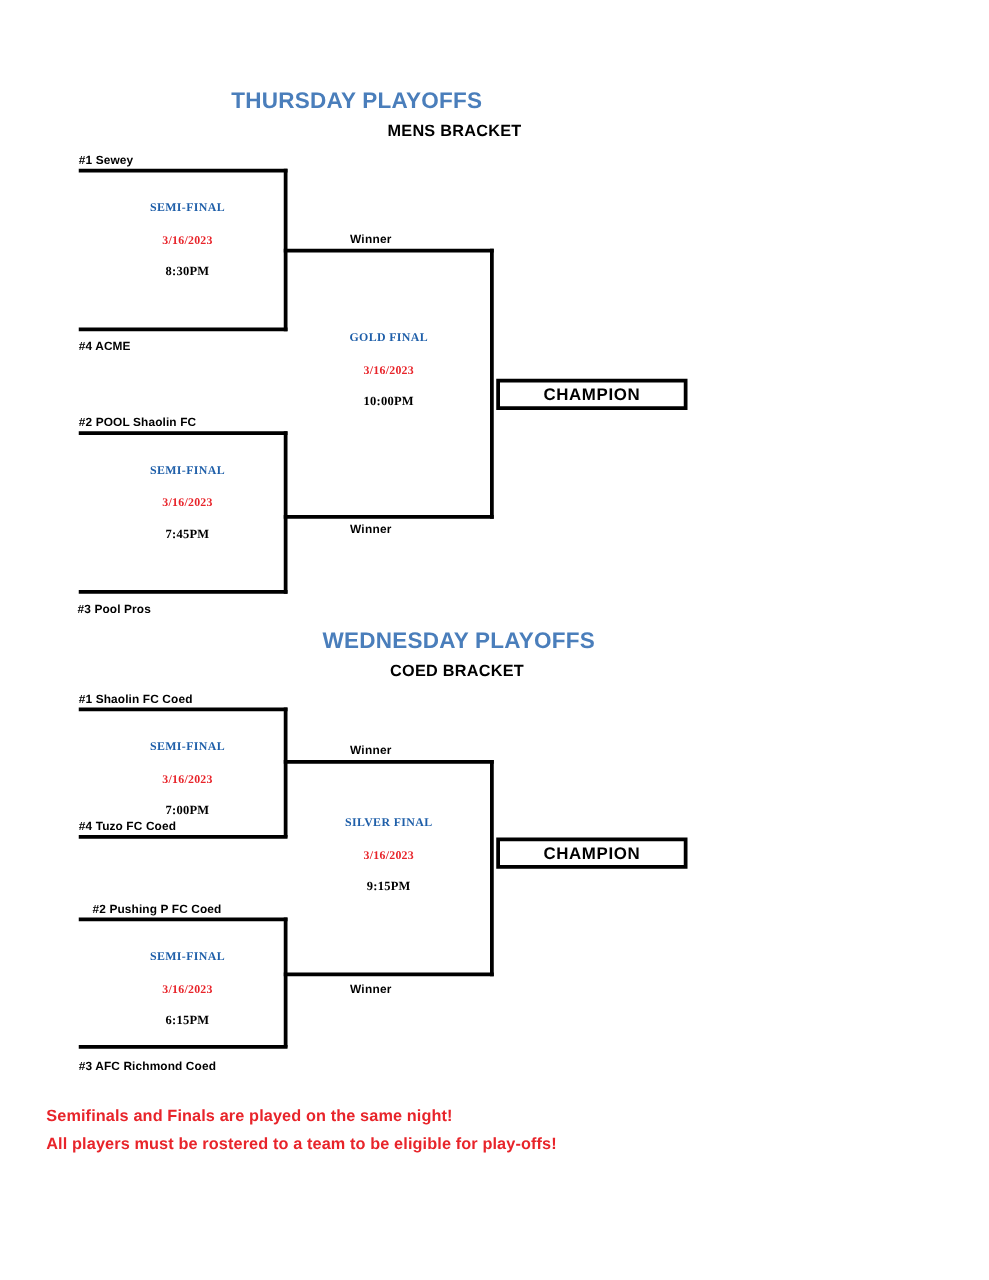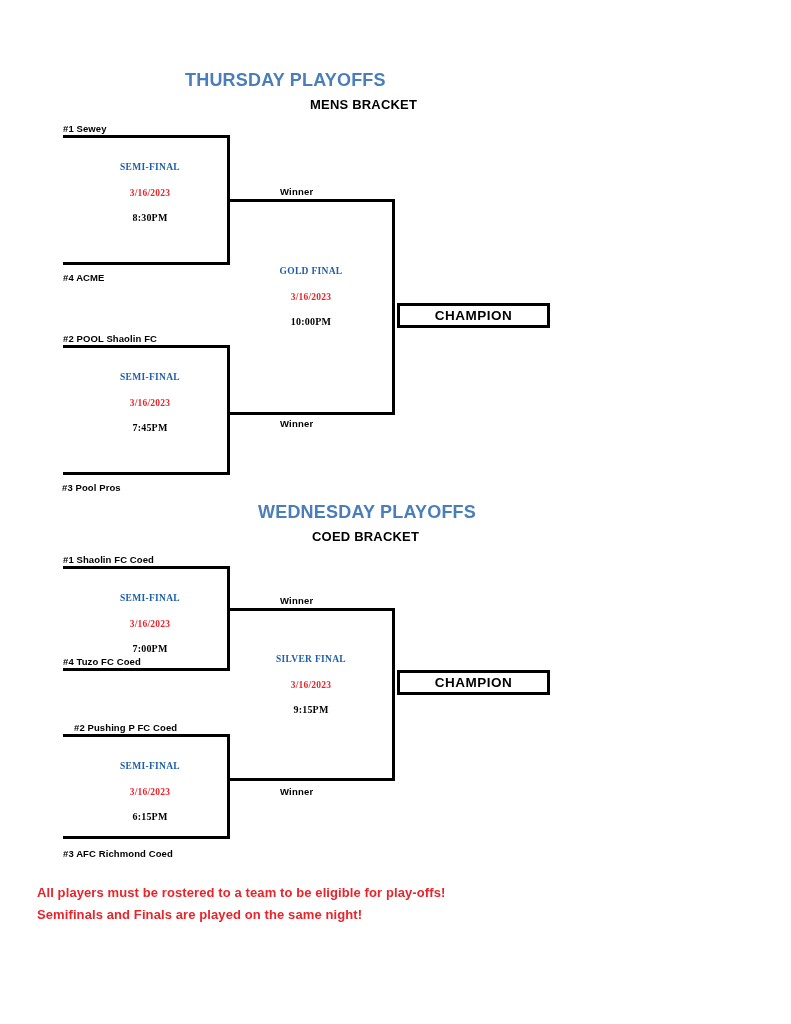--- a/index.html
+++ b/index.html
@@ -213,17 +213,17 @@
     <div class="round">SILVER FINAL</div>
     <div class="date">3/16/2023</div>
     <div class="time">9:15PM</div>
   </div>
 
   <div class="champion-box" style="left:397px; top:670px; width:153px; height:25px;">
     <span>CHAMPION</span>
   </div>
 
   <div class="notes">
+    <div>Semifinals and Finals are played on the same night!</div>
     <div>All players must be rostered to a team to be eligible for play-offs!</div>
-    <div>Semifinals and Finals are played on the same night!</div>
   </div>
 
 </div>
 
 </body></html>

